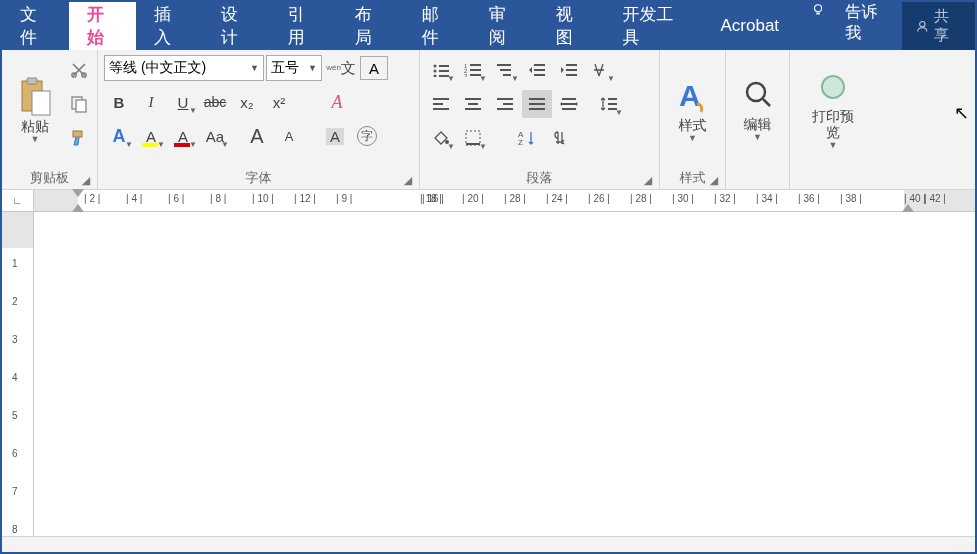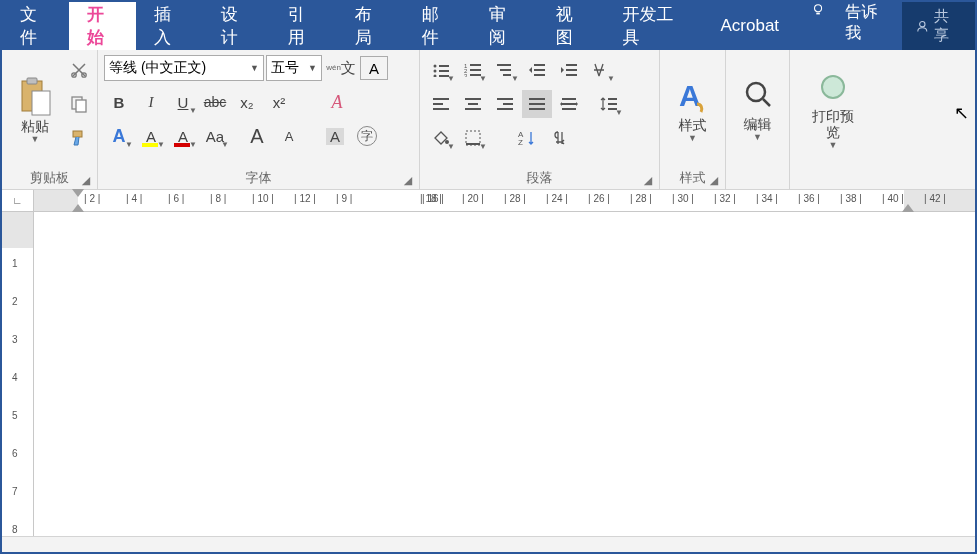--- a/index.html
+++ b/index.html
@@ -407,21 +407,21 @@
       <span style="left: 428px;">| 20 |</span>
       <span style="left: 470px;">| 28 |</span>
       <span style="left: 512px;">| 24 |</span>
       <span style="left: 554px;">| 26 |</span>
       <span style="left: 596px;">| 28 |</span>
       <span style="left: 638px;">| 30 |</span>
       <span style="left: 680px;">| 32 |</span>
       <span style="left: 722px;">| 34 |</span>
       <span style="left: 764px;">| 36 |</span>
       <span style="left: 806px;">| 38 |</span>
-      <span style="left: 848px;">| 40 |</span>
+      <span style="left: 870px;">| 40 |</span>
       <span style="left: 890px;">| 42 |</span>
     </div>
 </div>
 
 <div class="docarea">
   <div class="vruler">
     <div class="shade" style="top:0;height:36px"></div>
   <span style="top: 46px;">1</span>
       <span style="top: 84px;">2</span>
       <span style="top: 122px;">3</span>

